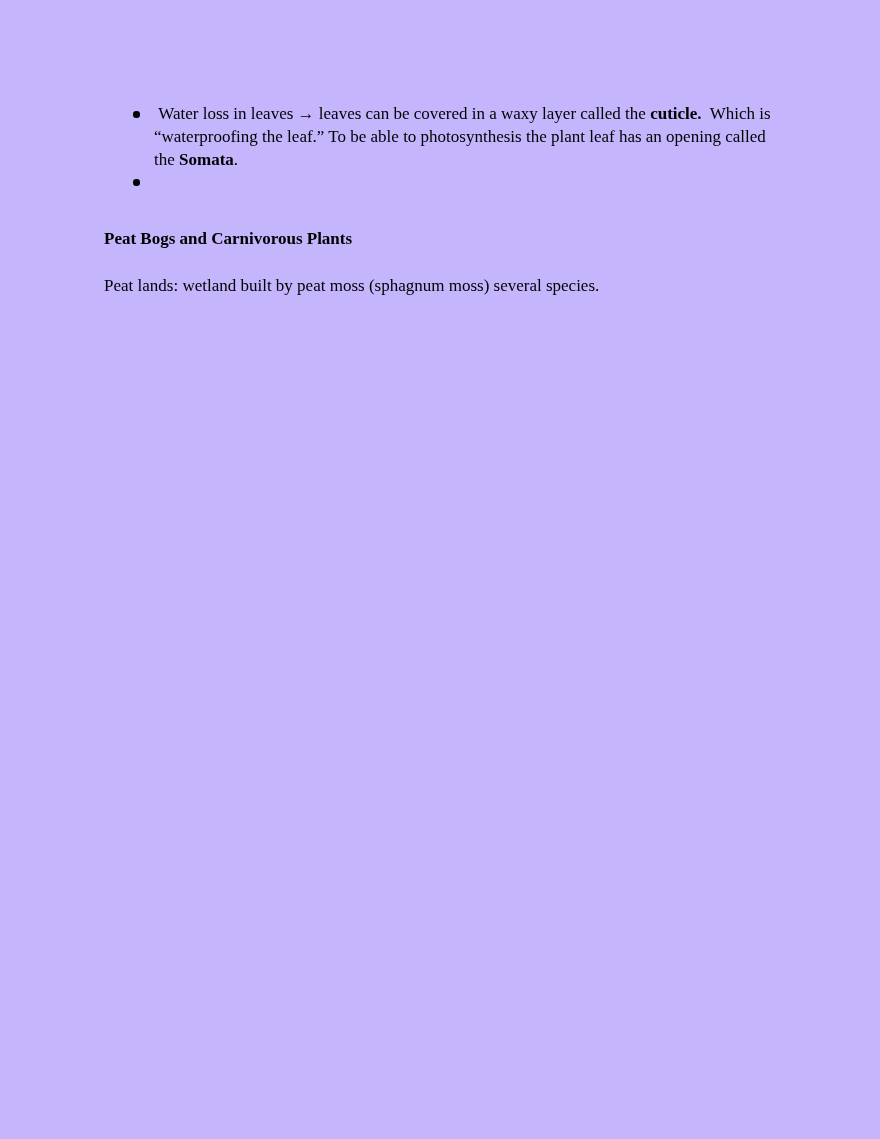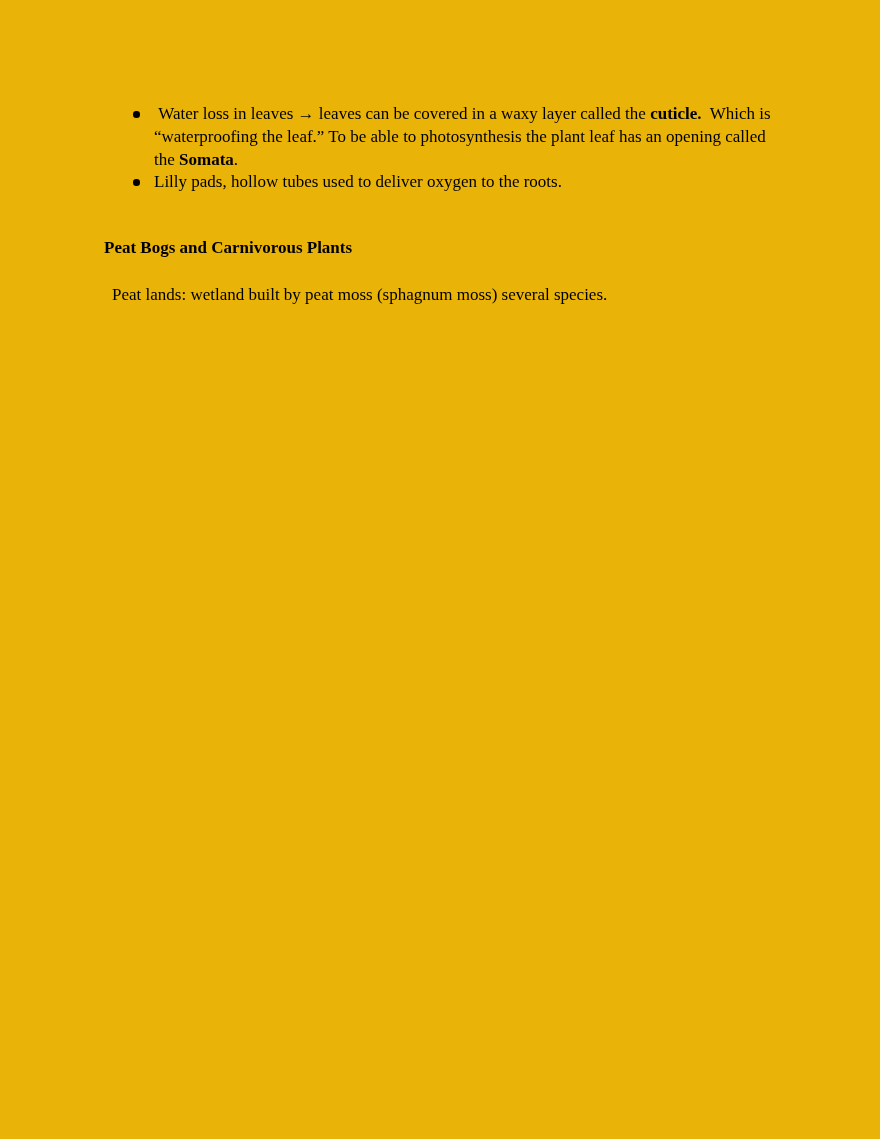--- a/index.html
+++ b/index.html
@@ -4,21 +4,21 @@
   <style>
     html, body {
       margin: 0;
       padding: 0;
       background: #ffffff;
     }
     .page {
       position: relative;
       width: 880px;
       height: 1139px;
-      background: #eab308;
+      background: #c4b5fd;
       color: #000000;
       font-family: "Liberation Serif", "DejaVu Serif", serif;
       font-size: 17px;
       line-height: 22.8px;
       overflow: hidden;
     }
     .content {
       padding: 103px 104px 0 104px;
     }
     ul.doc-list {
@@ -37,44 +37,43 @@
       top: 8px;
       width: 6.5px;
       height: 6.5px;
       border-radius: 50%;
       background: #000000;
     }
     .section-heading {
       font-size: 17px;
       font-weight: bold;
       line-height: 22.8px;
-      margin: 43px 0 24px 0;
+      margin: 57px 0 24px 0;
       width: 672px;
     }
     .body-paragraph {
-      margin: 8px;
+      margin: 0;
       width: 672px;
     }
     .seg { white-space: pre-wrap; }
     b.seg { font-weight: bold; }
   </style>
 </head>
 <body>
 
 <div class="page">
   <div class="content">
 
     <ul class="doc-list">
       <li>
         <span class="bullet-dot"></span>
         <span class="seg">&nbsp;Water loss in leaves → leaves can be covered in a waxy layer called the </span><b class="seg">cuticle.</b><span class="seg">&nbsp; Which is “waterproofing the leaf.” To be able to photosynthesis the plant leaf has an opening called the </span><b class="seg">Somata</b><span class="seg">.</span>
       </li>
       <li>
         <span class="bullet-dot"></span>
-        <span class="seg">Lilly pads, hollow tubes used to deliver oxygen to the roots.</span>
       </li>
     </ul>
 
     <div class="section-heading">Peat Bogs and Carnivorous Plants</div>
 
     <p class="body-paragraph">Peat lands: wetland built by peat moss (sphagnum moss) several species.</p>
 
   </div>
 </div>
 

